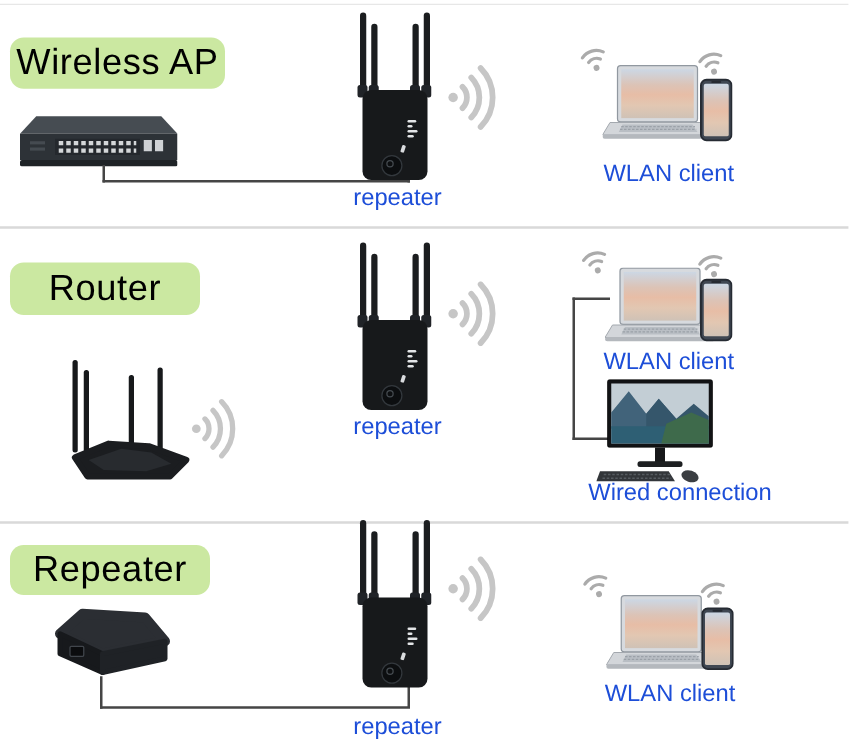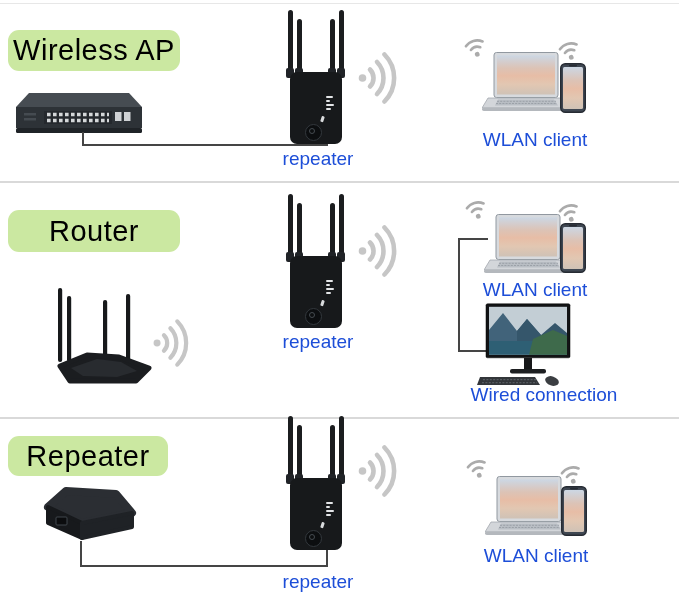--- a/index.html
+++ b/index.html
@@ -134,21 +134,21 @@
       <rect x="0.75" y="0.75" width="24.5" height="48.5" rx="4.5" fill="#3f4752" stroke="#262b33" stroke-width="1.5"></rect>
       <rect x="3" y="4" width="20" height="42" rx="1.5" fill="url(#wallg)"></rect>
       <rect x="9" y="1.8" width="8" height="1.6" rx="0.8" fill="#262b33"></rect>
     </svg>
     <div class="abs caption" style="left:481px;top:129px;width:108px">WLAN client</div>
   </div>
 
   <div class="abs divider" style="top:181px"></div>
 
   <div>
-    <div class="abs pill" style="left:8px;top:210px;width:172px;height:42px">
+    <div class="abs pill" style="left:8px;top:210px;width:152px;height:42px">
       <span>Router</span>
     </div>
 
     <svg class="abs" style="left:55px;top:286px" width="100" height="98" viewBox="0 0 100 98">
       <rect x="3" y="2" width="4.2" height="74" rx="2" fill="#17191b"></rect>
       <rect x="12" y="10" width="4.2" height="66" rx="2" fill="#17191b"></rect>
       <rect x="48" y="14" width="4.2" height="62" rx="2" fill="#17191b"></rect>
       <rect x="71" y="8" width="4.2" height="68" rx="2" fill="#17191b"></rect>
       <polygon points="5,80 32,69 64,71 94,82 81,95 15,95" fill="#1b1d20" stroke="#1b1d20" stroke-width="5" stroke-linejoin="round"></polygon>
       <polygon points="16,82 42,73 66,76 82,85 62,91 28,90" fill="#282b2f"></polygon>

